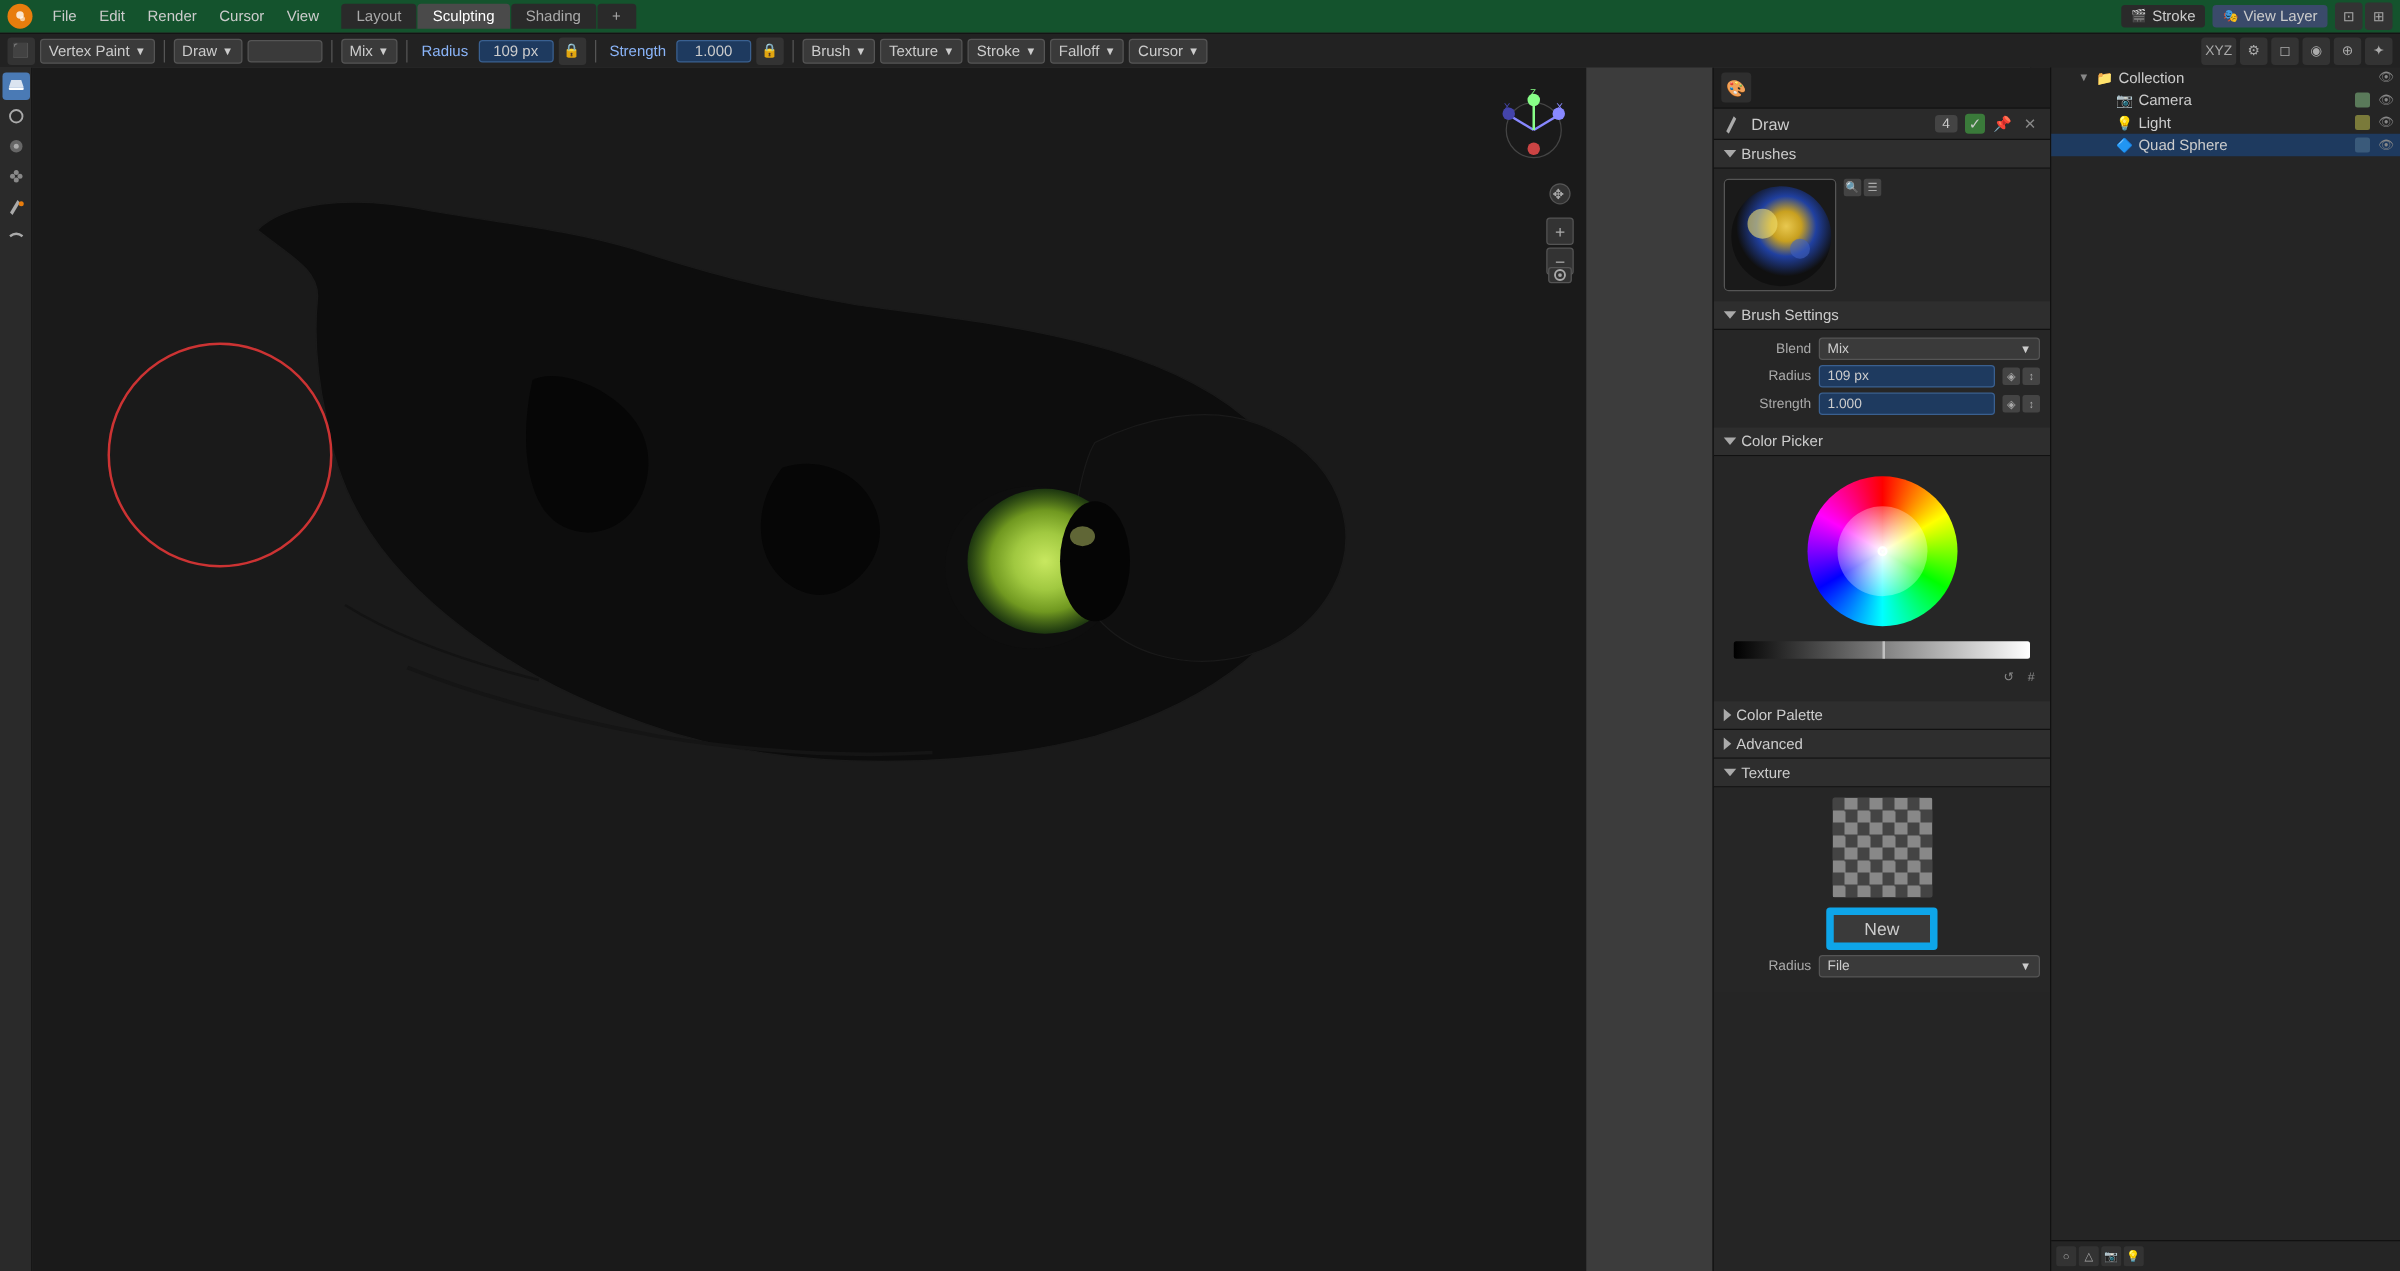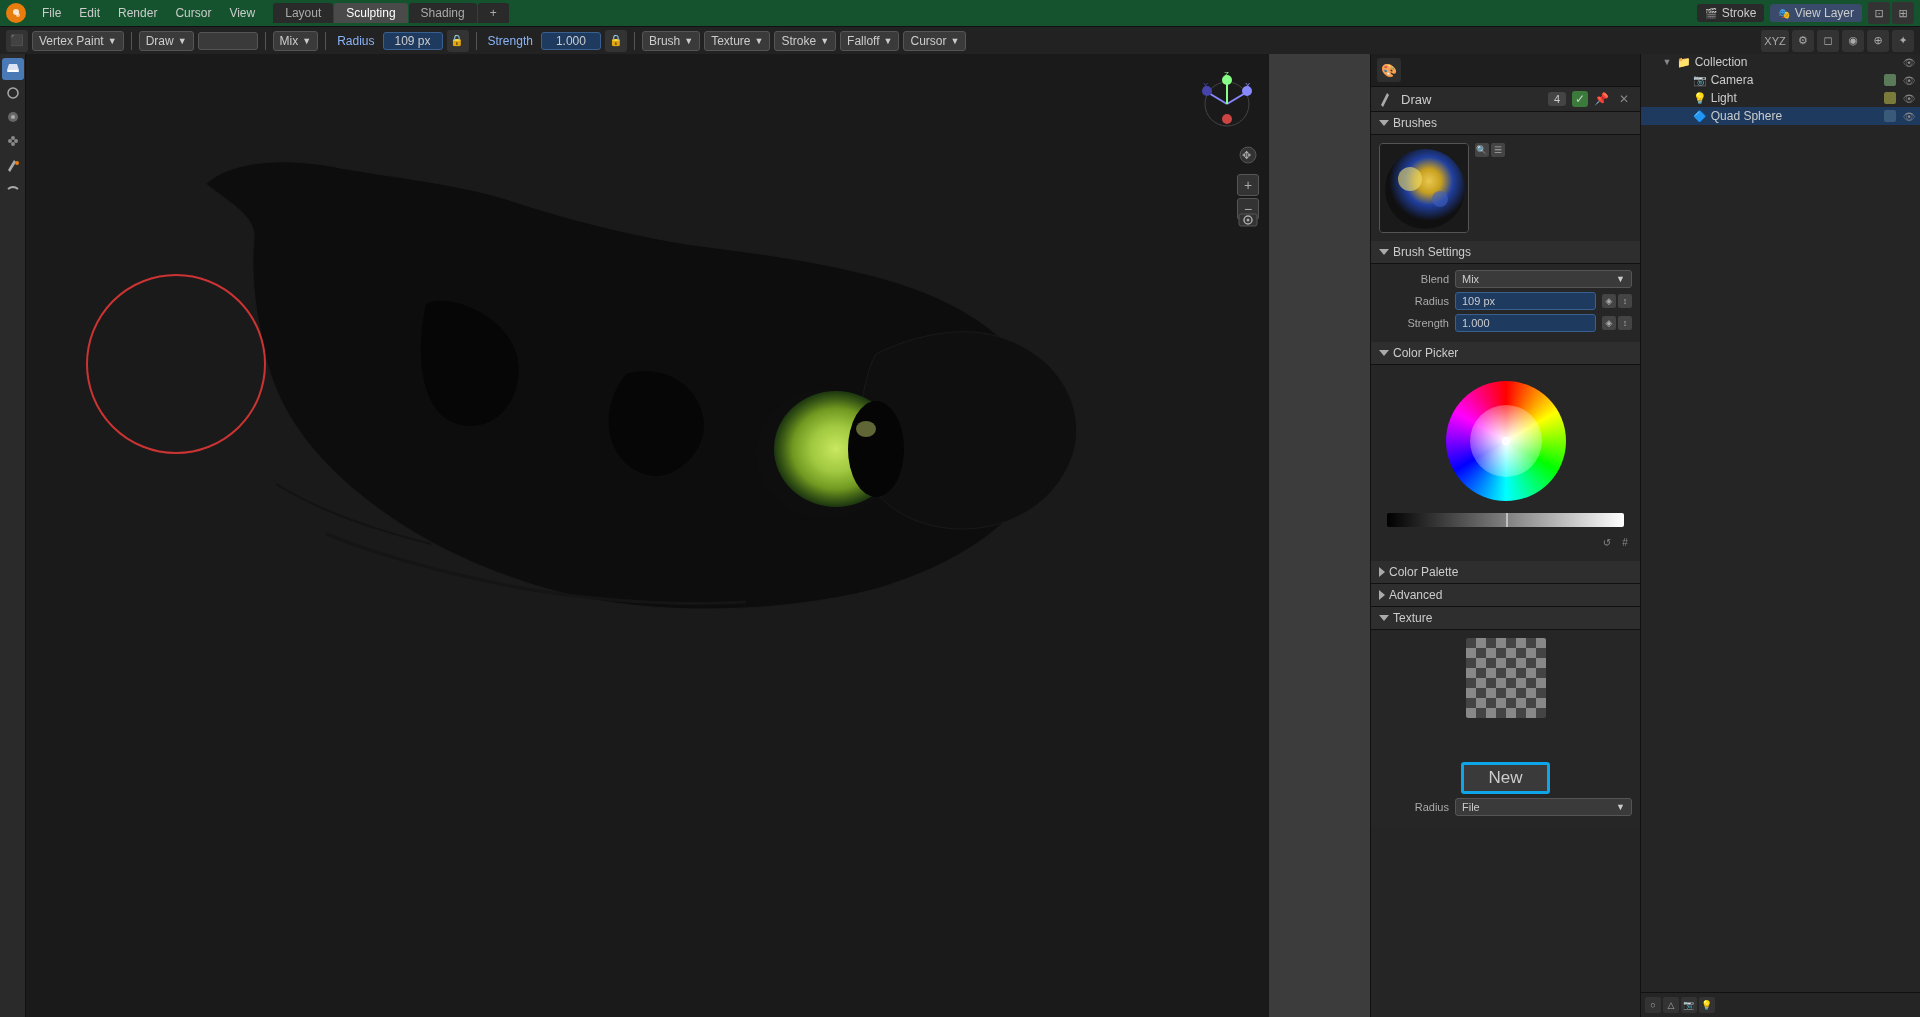--- a/index.html
+++ b/index.html
@@ -62,21 +62,21 @@
 
     
     .outliner-tree { padding: 4px 0; }
     .tree-item { display: flex; align-items: center; padding: 2px 4px; gap: 4px; cursor: pointer; }
     .tree-item.selected { background: #1e3a5f; }
     .tree-indent { width: 12px; flex-shrink: 0; }
     .tree-arrow { width: 12px; height: 12px; display: flex; align-items: center; justify-content: center; font-size: 9px; color: #888; }
     .tree-label { font-size: 12px; flex: 1; }
     .tree-eye { width: 14px; height: 14px; display: flex; align-items: center; justify-content: center; color: #888; font-size: 10px; }
 
-    .small-btn { background: #3a3a3a; border: 3px solid #0ea5e9; border-radius: 3px; padding: 1px 6px; color: #ccc; font-size: 17px; cursor: pointer; margin-top: 36px; }
+    .small-btn { background: #3a3a3a; border: 6px solid #0ea5e9; border-radius: 3px; padding: 1px 6px; color: #ccc; font-size: 14px; cursor: pointer; }
 
     .triangle-right { width: 0; height: 0; border-top: 5px solid transparent; border-bottom: 5px solid transparent; border-left: 6px solid #aaa; }
     .triangle-down { width: 0; height: 0; border-left: 5px solid transparent; border-right: 5px solid transparent; border-top: 6px solid #aaa; }
 
     
     #outliner-header { height: 26px; background: #1a1a1a; display: flex; align-items: center; padding: 0 8px; gap: 6px; border-bottom: 1px solid #111; }
 
     .props-icons-row { display: flex; gap: 2px; padding: 4px 6px; background: #1e1e1e; border-bottom: 1px solid #111; justify-content: flex-start; flex-wrap: wrap; }
     .props-icon { width: 24px; height: 24px; background: #2e2e2e; border-radius: 3px; display: flex; align-items: center; justify-content: center; font-size: 13px; color: #aaa; cursor: pointer; }
 

